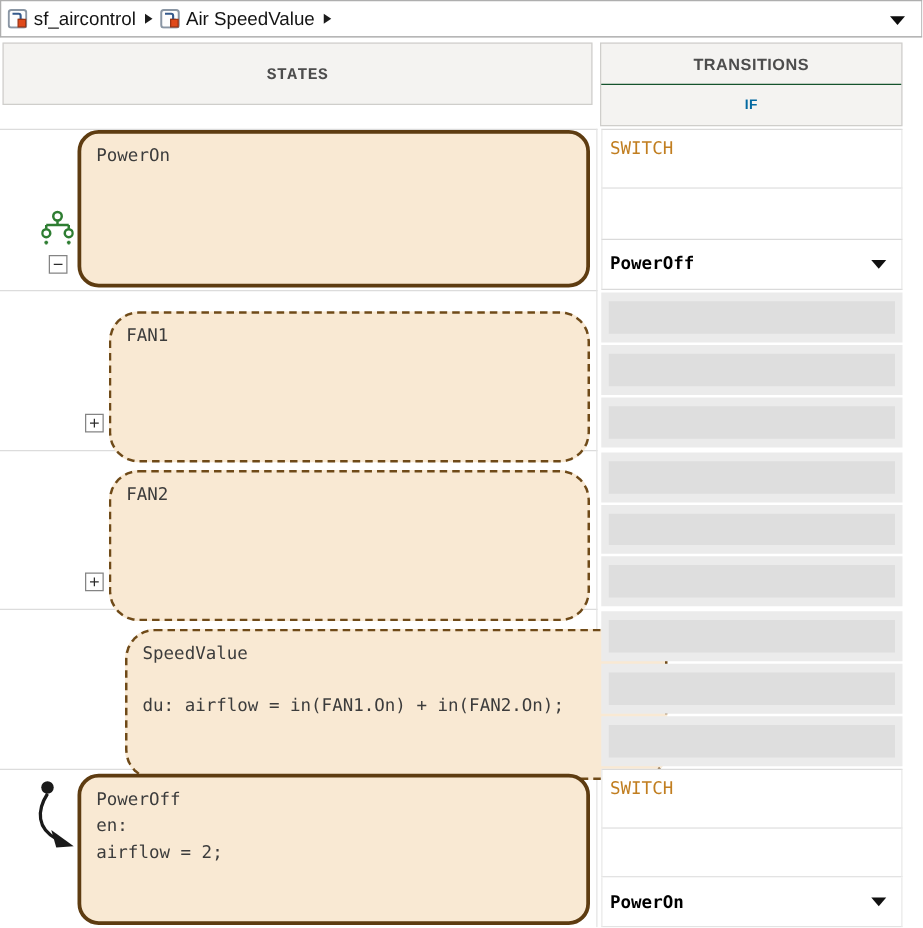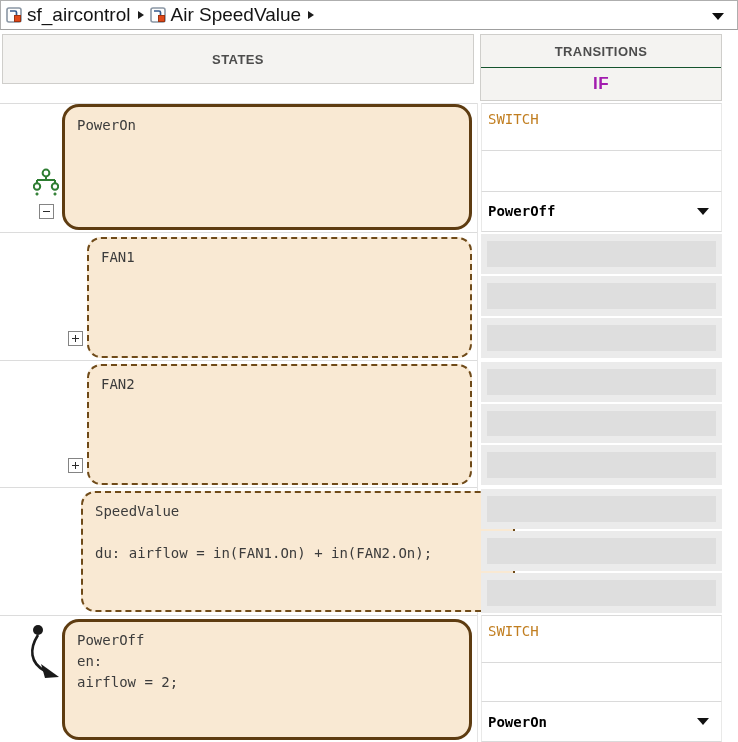--- a/index.html
+++ b/index.html
@@ -8,53 +8,53 @@
     position:relative; width:738px; height:742px; overflow:hidden;
     background:#fff; font-family:"Liberation Sans", sans-serif;
   }
   
   .topbar {
     position:absolute; left:0; top:0; width:738px; height:30px;
     background:#fff; border:1px solid #aeaeae; border-bottom:1px solid #9f9f9f;
     display:flex; align-items:center; padding-left:5px;
   }
   .crumb { display:flex; align-items:center; gap:5px; cursor:default; }
-  .crumb-label { font-size:19px; color:#141414; white-space:nowrap; }
+  .crumb-label { font-size:15px; color:#141414; white-space:nowrap; }
   .crumb-sep {
     width:0; height:0; margin:0 6px 0 7px;
     border-left:6px solid #1c1c1c; border-top:4px solid transparent; border-bottom:4px solid transparent;
   }
   .sf-icon { width:16px; height:16px; display:block; }
   .topbar-dd {
     position:absolute; right:13px; top:12px; width:0; height:0;
     border-top:7px solid #0d0d0d; border-left:6px solid transparent; border-right:6px solid transparent;
   }
   
   .hdr {
     position:absolute; background:#f4f3f1; border:1px solid #cfcecb;
     color:#4d4d4d; font-weight:bold; font-size:13px; letter-spacing:.4px;
     display:flex; align-items:center; justify-content:center;
   }
-  .states-hdr { left:2px; top:34px; width:472px; height:50px; }
+  .states-hdr { left:2px; top:34px; width:472px; height:50px;font-family:Liberation Mono, monospace; }
   .trans-hdr-wrap { position:absolute; left:480px; top:34px; width:242px; height:67px;
     border:1px solid #cfcecb; background:#f4f3f1; display:flex; flex-direction:column; }
   .trans-hdr-top { flex:1; display:flex; align-items:center; justify-content:center;
     color:#4d4d4d; font-weight:bold; font-size:13px; letter-spacing:.4px; border-bottom:1px solid #14532d; }
   .trans-hdr-bot { flex:1; display:flex; align-items:center; justify-content:center;
-    color:#a21caf; font-weight:bold; font-size:17px; letter-spacing:.4px; }
+    color:#0369a1; font-weight:bold; font-size:11px; letter-spacing:.4px; }
   
   .hline { position:absolute; left:0; width:478px; height:1px; background:#dcdcdc; }
   .vline { position:absolute; left:477px; top:103px; width:1px; height:639px; background:#e4e4e4; }
   .state-box {
     position:absolute; background:#f9e9d3; cursor:default;
     font-family:"DejaVu Sans Mono","Liberation Mono",monospace;
     font-size:14px; color:#3c3c3c; padding:8px 12px; line-height:21px;
   }
   .state-solid { border:3px solid #5e3c11; border-radius:17px; }
-  .state-dashed { border:2px dashed #6f4a18; border-radius:14px; }
+  .state-dashed { border:2px dashed #6f4a18; border-radius:24px;margin-top:12px; }
   .state-name { display:block; }
   .state-body { display:block; white-space:pre-line; }
   .state-body.gap { margin-top:21px; }
   
   .pm-box {
     position:absolute; width:15px; height:15px; background:#fff;
     border:1px solid #848484; cursor:pointer;
   }
   .pm-box::before { content:""; position:absolute; left:3px; top:6px; width:7px; height:1px; background:#2b2b2b; }
   .pm-box.plus::after { content:""; position:absolute; left:6px; top:3px; width:1px; height:7px; background:#2b2b2b; }
@@ -145,21 +145,21 @@
   </div>
 
   <div class="state-box state-dashed" style="left:87px;top:237px;width:385px;height:121px">
     <span class="state-name">FAN1</span>
   </div>
 
   <div class="state-box state-dashed" style="left:87px;top:364px;width:385px;height:121px">
     <span class="state-name">FAN2</span>
   </div>
 
-  <div class="state-box state-dashed" style="left:81px;top:491px;width:434px;height:121px">
+  <div class="state-box state-dashed" style="left:100px;top:491px;width:434px;height:121px">
     <span class="state-name">SpeedValue</span>
     <span class="state-body gap">du: airflow = in(FAN1.On) + in(FAN2.On);</span>
   </div>
 
   <div class="state-box state-solid" style="left:62px;top:619px;width:410px;height:121px">
     <span class="state-name">PowerOff</span>
     <span class="state-body">en:
 airflow = 2;</span>
   </div>
 

